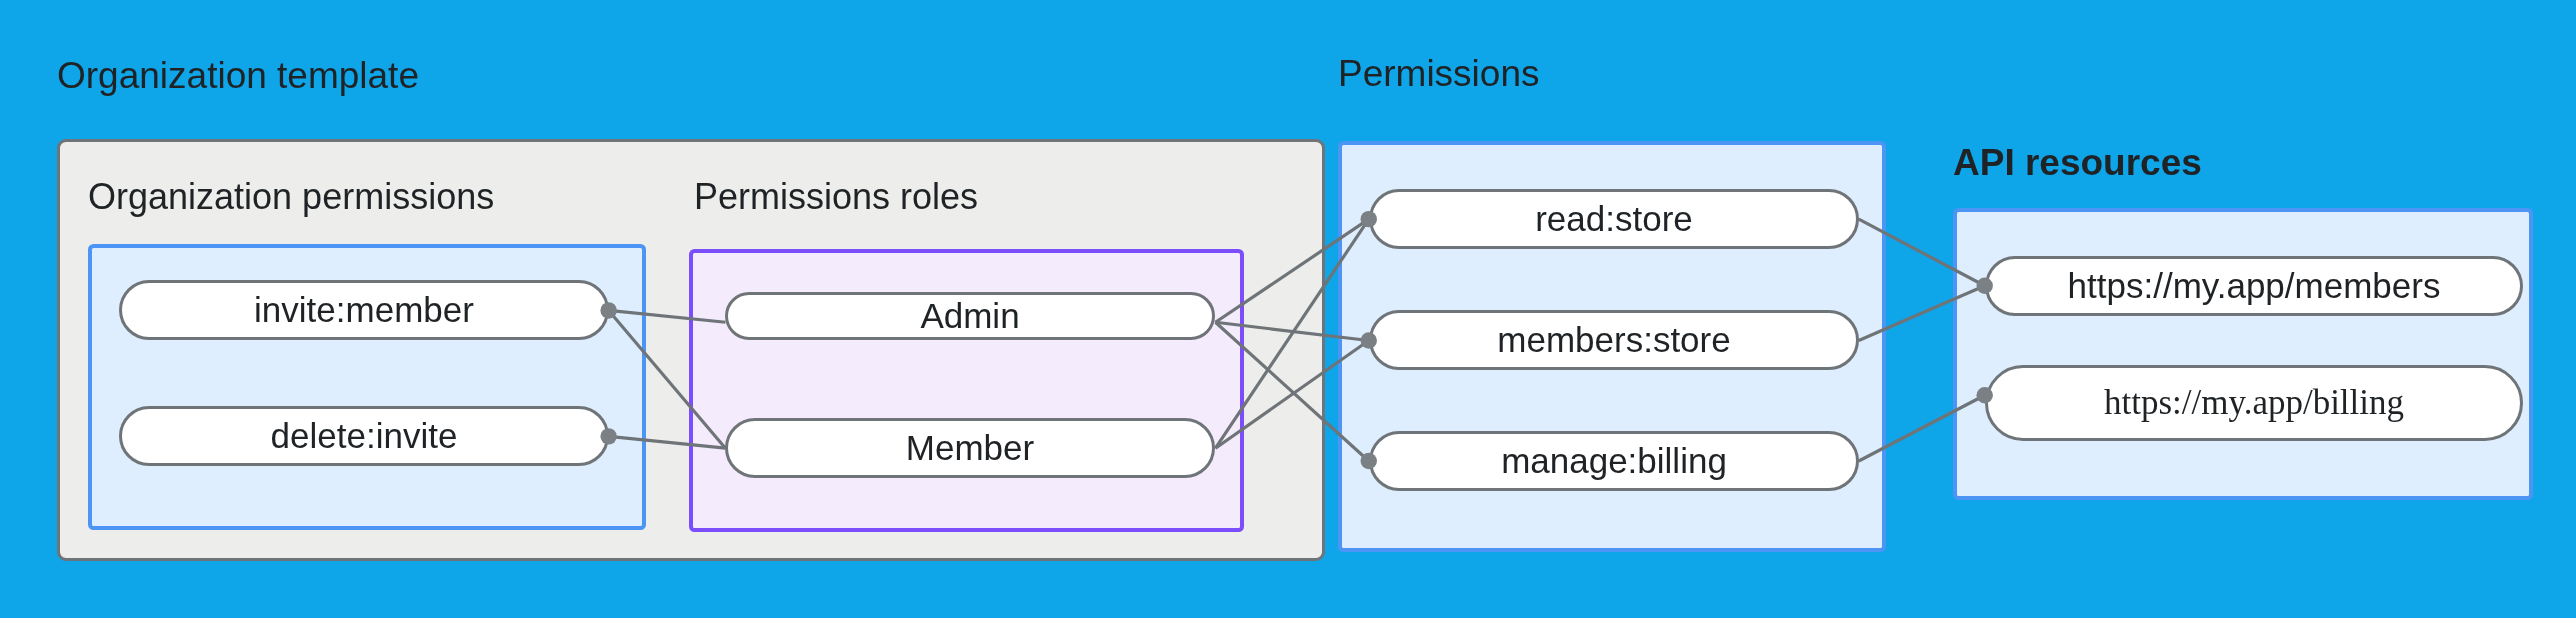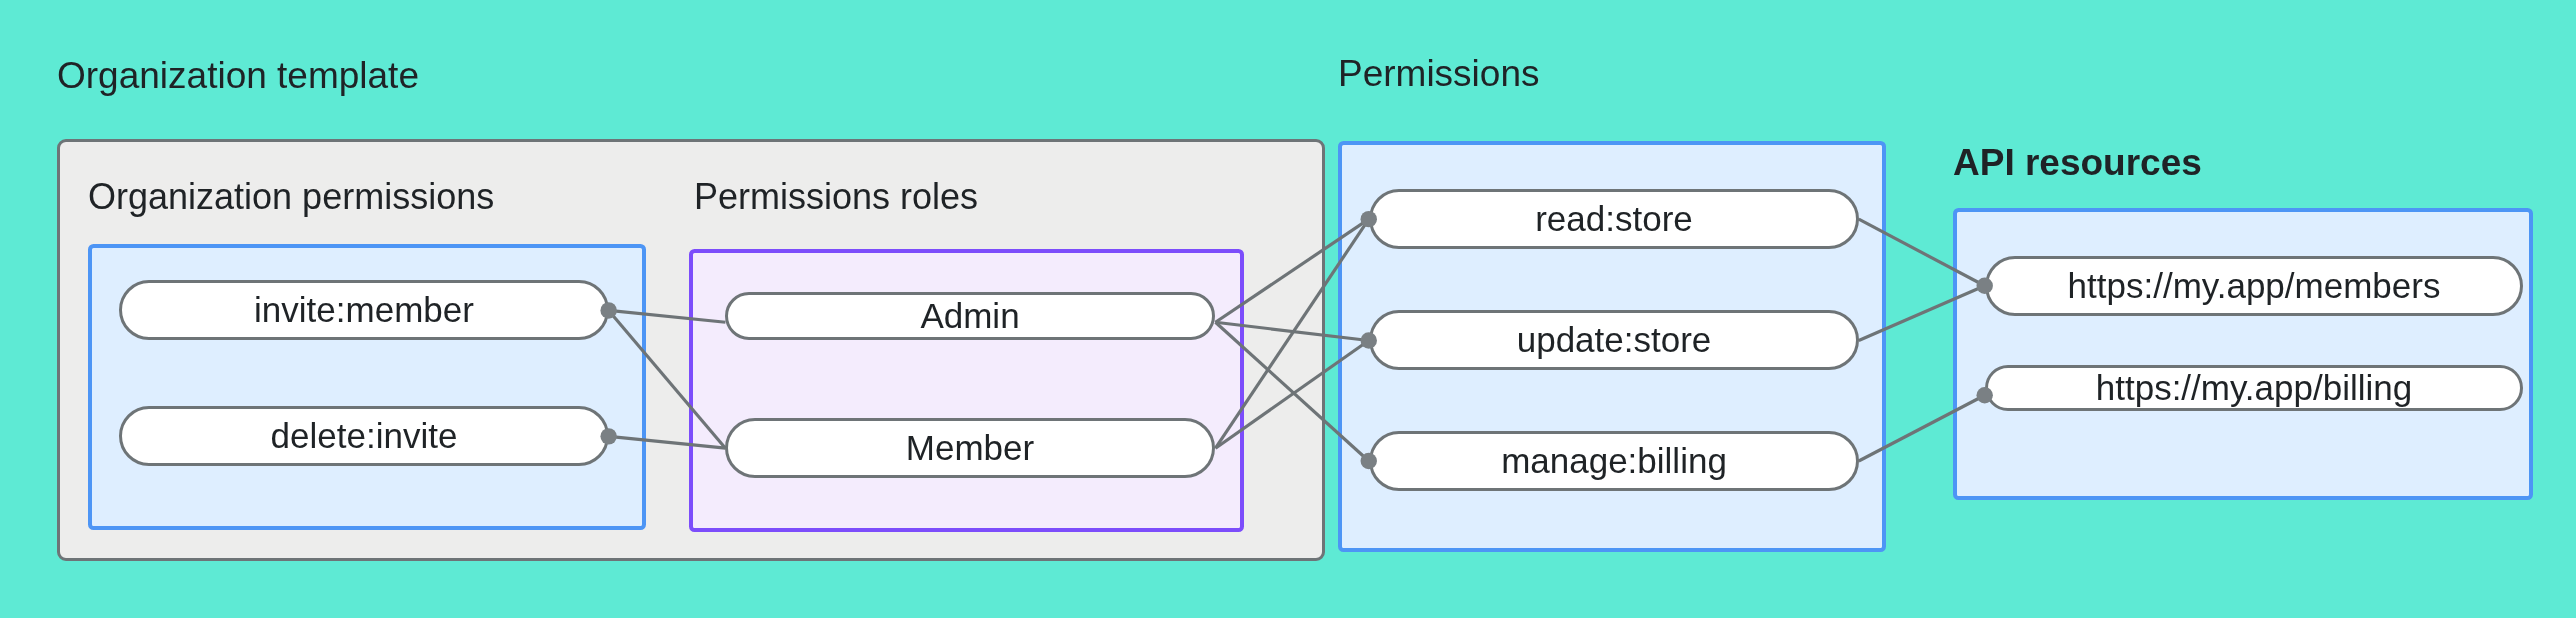--- a/index.html
+++ b/index.html
@@ -4,21 +4,21 @@
 <style>
   html, body {
     margin: 0;
     padding: 0;
     background: #f7f8f8;
   }
   #canvas {
     position: relative;
     width: 2576px;
     height: 619px;
-    background: #5eead4;
+    background: #0ea5e9;
     font-family: "Liberation Sans", sans-serif;
     overflow: hidden;
   }
   
   .group-title {
     position: absolute;
     font-size: 37px;
     line-height: 1;
     color: #1f2326;
     font-weight: 400;
@@ -102,31 +102,31 @@
   <div class="pill" style="left:725px; top:292px; width:490px; height:48px;">Admin</div>
 
   <div class="pill" style="left:725px; top:418px; width:490px; height:60px;">Member</div>
 
   <div class="group-title" style="left:1338px; top:55px;">Permissions</div>
 
   <div class="container box-blue" style="left:1338px; top:141px; width:548px; height:411px;"></div>
 
   <div class="pill" style="left:1369px; top:189px; width:490px; height:60px;">read:store</div>
 
-  <div class="pill" style="left:1369px; top:310px; width:490px; height:60px;">update:store</div>
+  <div class="pill" style="left:1369px; top:310px; width:490px; height:60px;">members:store</div>
 
   <div class="pill" style="left:1369px; top:431px; width:490px; height:60px;">manage:billing</div>
 
   <div class="group-title" style="left:1953px; top:144px;font-weight:bold;">API resources</div>
 
   <div class="container box-blue" style="left:1953px; top:208px; width:580px; height:292px;"></div>
 
   <div class="pill" style="left:1985px; top:256px; width:538px; height:60px;">https://my.app/members</div>
 
-  <div class="pill" style="left:1985px; top:365px; width:538px; height:46px;">https://my.app/billing</div>
+  <div class="pill" style="left:1985px; top:365px; width:538px; height:76px;font-family:Liberation Serif, serif;">https://my.app/billing</div>
 
   <svg id="edges" viewBox="0 0 2823 678" xmlns="http://www.w3.org/2000/svg">
     <g id="edge-lines">
         <line x1="667" y1="340" x2="795" y2="353" stroke="#6e7477"></line>
         <line x1="667" y1="340" x2="795" y2="491" stroke="#6e7477"></line>
         <line x1="667" y1="478" x2="795" y2="491" stroke="#6e7477"></line>
         <line x1="1332" y1="353" x2="1500" y2="240" stroke="#6e7477"></line>
         <line x1="1332" y1="353" x2="1500" y2="373" stroke="#6e7477"></line>
         <line x1="1332" y1="353" x2="1500" y2="505" stroke="#6e7477"></line>
         <line x1="1332" y1="491" x2="1500" y2="240" stroke="#6e7477"></line>

